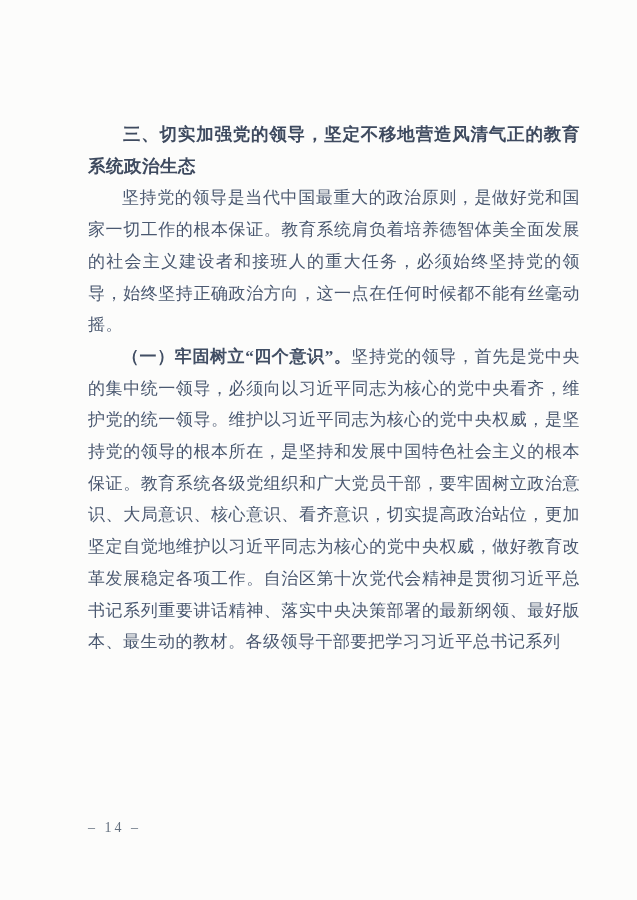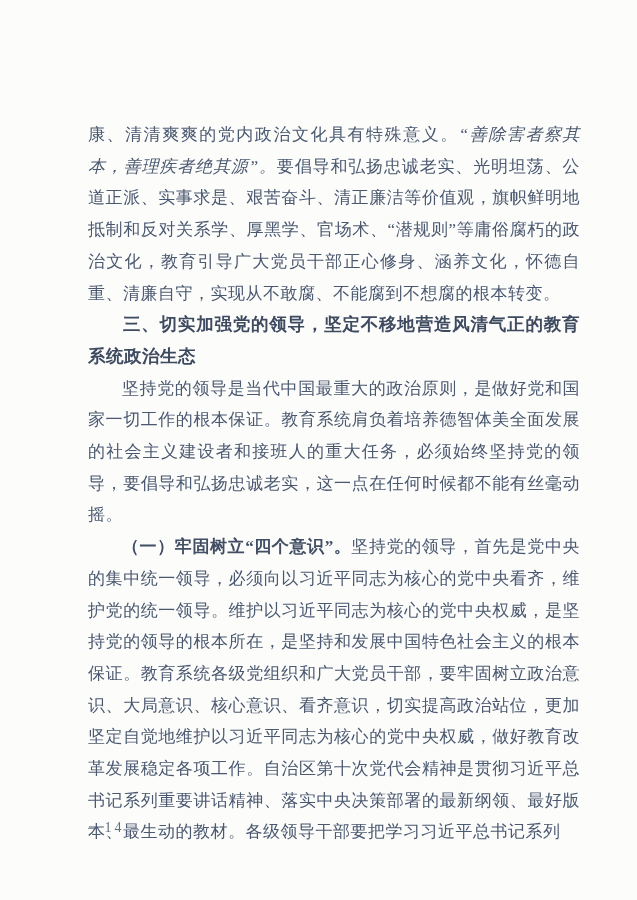--- a/index.html
+++ b/index.html
@@ -57,25 +57,24 @@
     font-family: "Liberation Serif", serif;
   }
 </style>
 </head>
 <body>
 
 <div class="page">
 
   <div class="body-text">
 
-    <p><span>康、清清爽爽的党内政治文化具有特殊意义。</span><span class="quote">“善除害者察其本，善理疾者绝其源”。</span><span>要倡导和弘扬忠诚老实、光明坦荡、公道正派、实事求是、艰苦奋斗、清正廉洁等价值观，旗帜鲜明地抵制和反对关系学、厚黑学、官场术、“潜规则”等庸俗腐朽的政治文化，教育引导广大党员干部正心修身、涵养文化，怀德自重、清廉自守，实现从不敢腐、不能腐到不想腐的根本转变。</span></p>
 
     <p class="heading">三、切实加强党的领导，坚定不移地营造风清气正的教育系统政治生态</p>
 
-    <p class="indent">坚持党的领导是当代中国最重大的政治原则，是做好党和国家一切工作的根本保证。教育系统肩负着培养德智体美全面发展的社会主义建设者和接班人的重大任务，必须始终坚持党的领导，要倡导和弘扬忠诚老实，这一点在任何时候都不能有丝毫动摇。</p>
+    <p class="indent">坚持党的领导是当代中国最重大的政治原则，是做好党和国家一切工作的根本保证。教育系统肩负着培养德智体美全面发展的社会主义建设者和接班人的重大任务，必须始终坚持党的领导，始终坚持正确政治方向，这一点在任何时候都不能有丝毫动摇。</p>
 
     <p class="indent"><span class="lead">（一）牢固树立“四个意识”。</span><span>坚持党的领导，首先是党中央的集中统一领导，必须向以习近平同志为核心的党中央看齐，维护党的统一领导。维护以习近平同志为核心的党中央权威，是坚持党的领导的根本所在，是坚持和发展中国特色社会主义的根本保证。教育系统各级党组织和广大党员干部，要牢固树立政治意识、大局意识、核心意识、看齐意识，切实提高政治站位，更加坚定自觉地维护以习近平同志为核心的党中央权威，做好教育改革发展稳定各项工作。自治区第十次党代会精神是贯彻习近平总书记系列重要讲话精神、落实中央决策部署的最新纲领、最好版本、最生动的教材。各级领导干部要把学习习近平总书记系列</span></p>
 
   </div>
 
   <div class="page-number">– 14 –</div>
 
 </div>
 
 </body></html>

